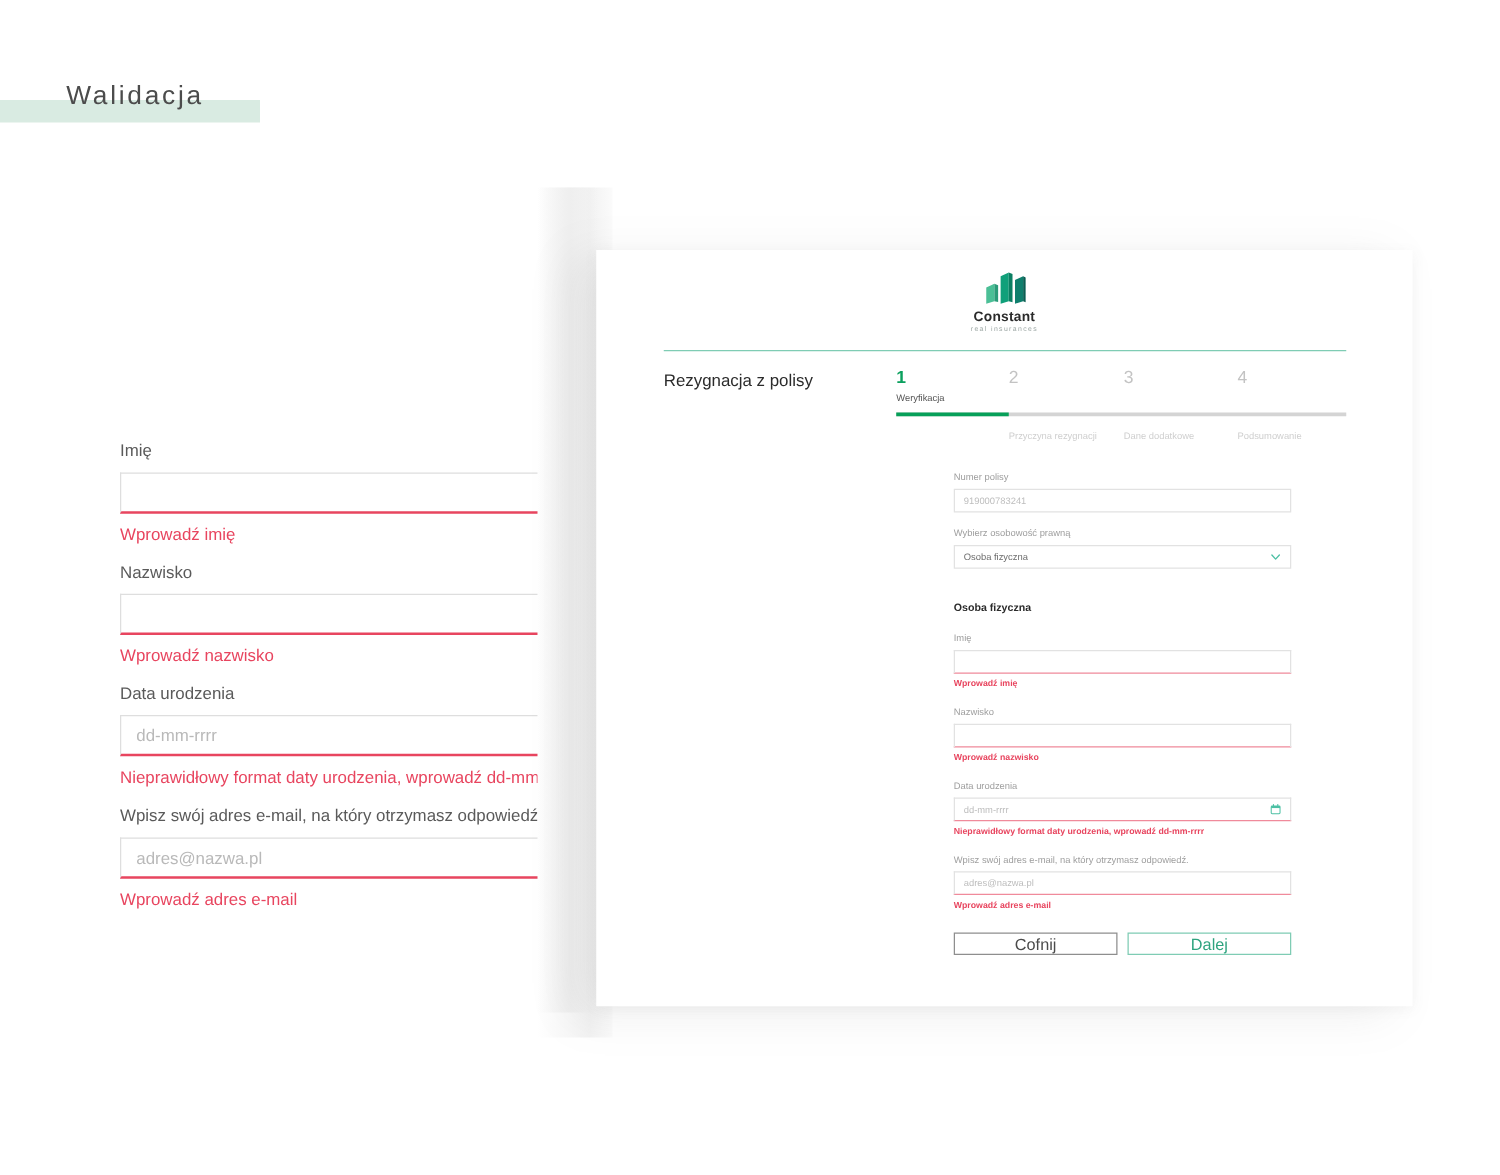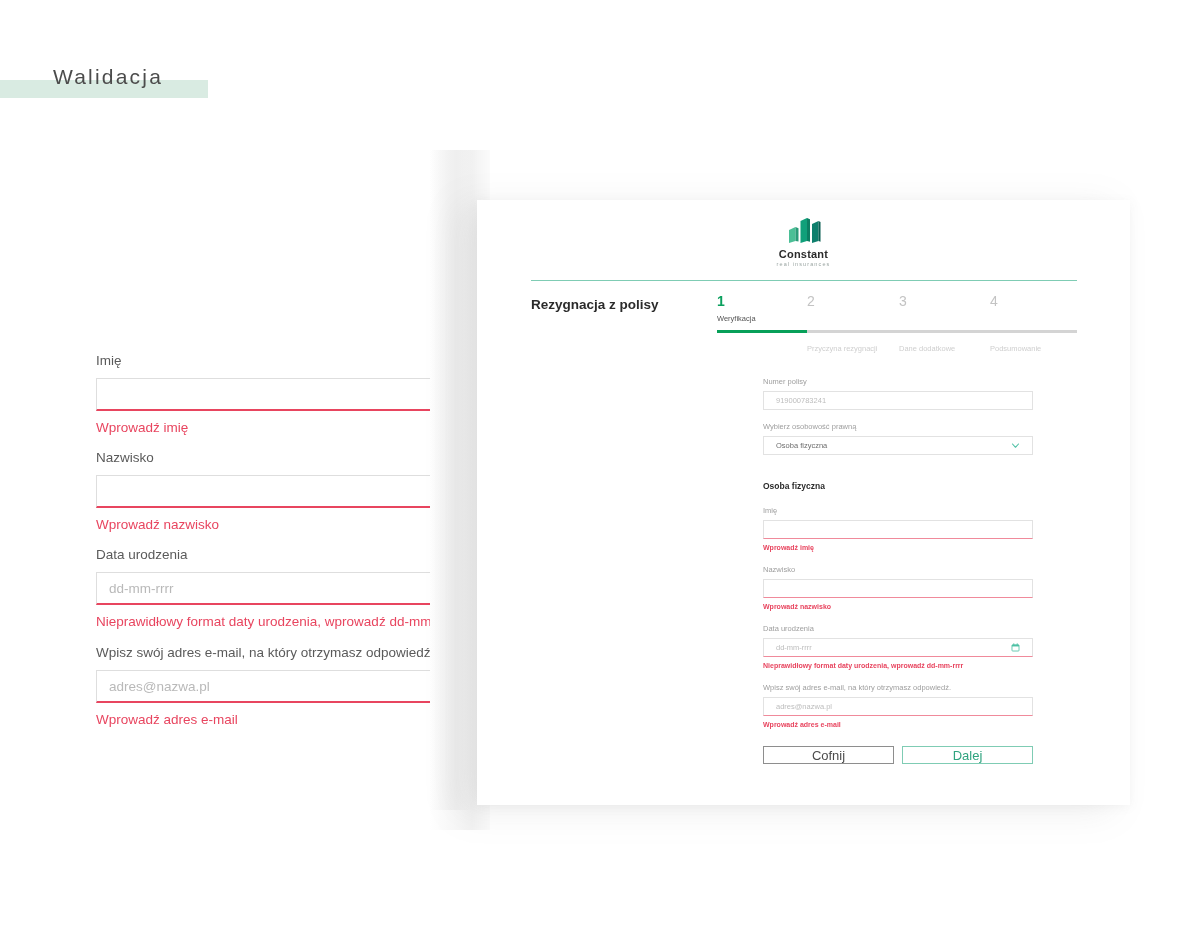--- a/index.html
+++ b/index.html
@@ -81,21 +81,21 @@
   
   .top-divider {
     position: absolute; left: 54px; top: 80px; width: 546px; height: 1px;
     background: #7fccb4;
   }
 
   
   .stepper-row { position: absolute; left: 54px; top: 92px; width: 546px; height: 40px; }
   .form-title {
     position: absolute; left: 0; top: 5px;
-    font-size: 13.5px; font-weight: 700; color: #2b2b2b; white-space: nowrap;
+    font-size: 13.5px; font-weight: 400; color: #2b2b2b; white-space: nowrap;
   }
   .steps { position: absolute; left: 186px; top: 0; width: 360px; height: 40px; }
   .step { position: absolute; top: 0; }
   .step-num { font-size: 14px; line-height: 18px; font-weight: 400; }
   .step-lbl { font-size: 7.5px; line-height: 13px; margin-top: 2px; white-space: nowrap; }
   .step.active .step-num { color: #0ba05e; font-weight: 700; }
   .step.active .step-lbl { color: #555555; }
   .step.idle .step-num { color: #c3c3c3; }
   .step.idle .step-lbl { color: #cfcfcf; margin-top: 32px; }
 
@@ -109,21 +109,21 @@
   }
 
   
   .form-area { position: absolute; left: 286px; top: 176px; width: 270px; }
   .f-label {
     font-size: 7.5px; color: #9e9e9e; line-height: 12px; white-space: nowrap;
   }
   .f-input {
     margin-top: 3px; height: 19px; width: 270px; background: #fff;
     border: 1px solid #e2e2e2;
-    display: flex; align-items: center; padding: 0 12px;
+    display: flex; align-items: center; padding: 0 7px;
     justify-content: space-between;
   }
   .f-input.err { border-bottom: 1.6px solid #f08a9b; }
   .f-val { font-size: 7.5px; color: #bdbdbd; }
   .f-val.filled { color: #bdbdbd; }
   .f-val.dark { color: #6d6d6d; }
   .f-err {
     margin-top: 3px; font-size: 7px; color: #e8455f; line-height: 11px;
     font-weight: 700; white-space: nowrap;
   }

